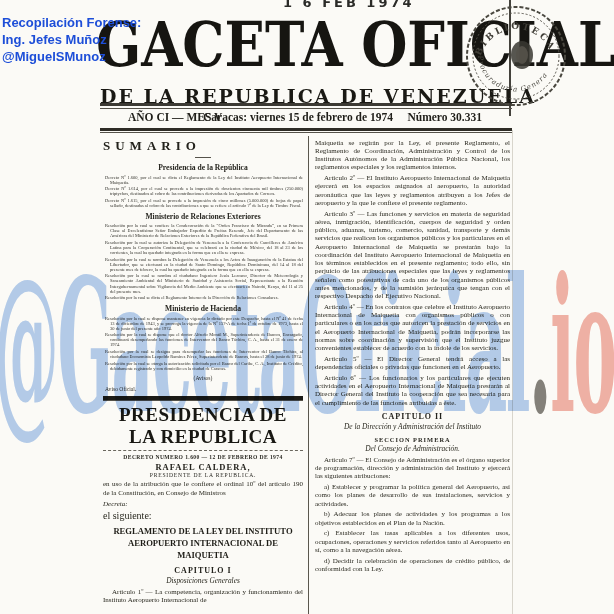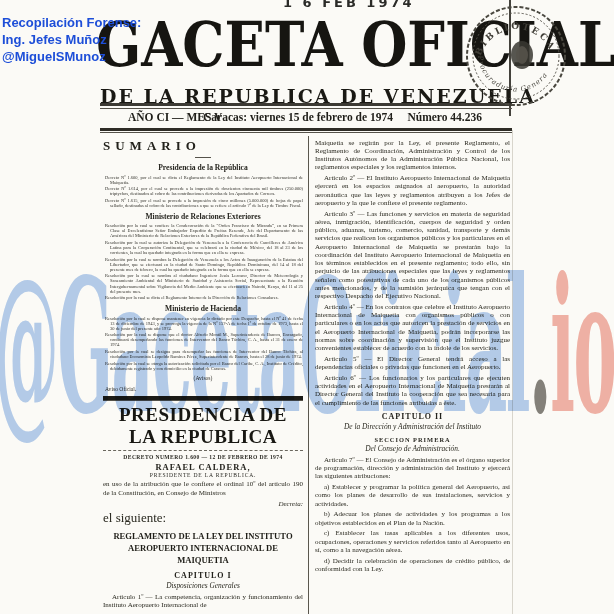--- a/index.html
+++ b/index.html
@@ -48,22 +48,22 @@
 
   .black-bar { height:5px; background:#1c1b16; margin:4px 0 3px 0; border-bottom:1px solid #55524a; }
   .presidencia-banner { text-align:center; font-weight:bold; font-size:19px; letter-spacing:0.5px; color:#191813; margin:2px 0 1px 0; }
   .dotted-rule { border-top:1px dashed #6a675e; margin:2px 0 3px 0; }
 
   .decree-head { text-align:center; font-weight:bold; font-size:5.6px; letter-spacing:0.4px; color:#2a2923; margin-top:2px; }
   .president-name { text-align:center; font-weight:bold; font-size:8.5px; letter-spacing:1px; margin-top:2px; color:#23221c; }
   .president-title { text-align:center; font-size:5.6px; letter-spacing:0.8px; color:#2a2923; margin-bottom:2px; }
   .body-p { font-size:7px; line-height:1.18; text-align:justify; color:#29281f; margin:2.5px 0; text-indent:9px; }
   .body-p.noindent { text-indent:0; }
-  .decreta { text-align:right; font-style:italic; font-size:7px; margin:3px 0 2px 0; color:#29281f; }
-  .siguiente { font-size:13px; margin:1px 0 2px 0; color:#29281f; }
+  .decreta { text-align:left; font-style:italic; font-size:7px; margin:3px 0 2px 0; color:#29281f; }
+  .siguiente { font-size:10px; margin:1px 0 2px 0; color:#29281f; }
   .reg-title { text-align:center; font-weight:bold; font-size:8.6px; line-height:1.4; margin:4px 8px 2px 8px; color:#1e1d17; }
   .cap-head { text-align:center; font-weight:bold; font-size:8px; letter-spacing:1px; margin:5px 0 1px 0; color:#23221c; }
   .cap-sub { text-align:center; font-style:italic; font-size:7.4px; margin-bottom:3px; color:#29281f; }
   .sec-num { text-align:center; font-weight:bold; font-size:6.4px; letter-spacing:1px; margin:5px 0 1px 0; color:#2a2923; }
 
   
   .watermark { position:absolute; left:-6px; top:222px; width:660px; font-family:"DejaVu Serif",serif; font-weight:bold; font-size:130px; line-height:1.35; letter-spacing:-3px; white-space:nowrap; transform:scale(0.5,1.42); transform-origin:0 0; color:#a9c6ee; mix-blend-mode:multiply; opacity:0.85; z-index:6; pointer-events:none; }
   .watermark .wm-dot { color:#6f6d66; }
   .watermark .wm-suffix { color:#f0a79b; }
 </style>
@@ -104,21 +104,21 @@
       </text>
       <ellipse cx="60" cy="53" rx="11" ry="14" fill="#3a3832" opacity="0.85"></ellipse>
       <ellipse cx="60" cy="53" rx="6" ry="9" fill="#55524a" opacity="0.9"></ellipse>
     </svg>
   </div>
 
   <div class="rule-double"></div>
   <div class="issue-bar">
     <span class="issue-year">AÑO CI — MES V</span>
     <span class="issue-date">Caracas: viernes 15 de febrero de 1974</span>
-    <span class="issue-number">Número 44.236</span>
+    <span class="issue-number">Número 30.331</span>
   </div>
   <div class="rule-thick"></div>
 
   <div class="columns">
 
     <div class="col-left">
       <div class="sumario-title">SUMARIO</div>
       <div class="sumario-orn"></div>
 
       <div class="sec-head">Presidencia de la República</div>

